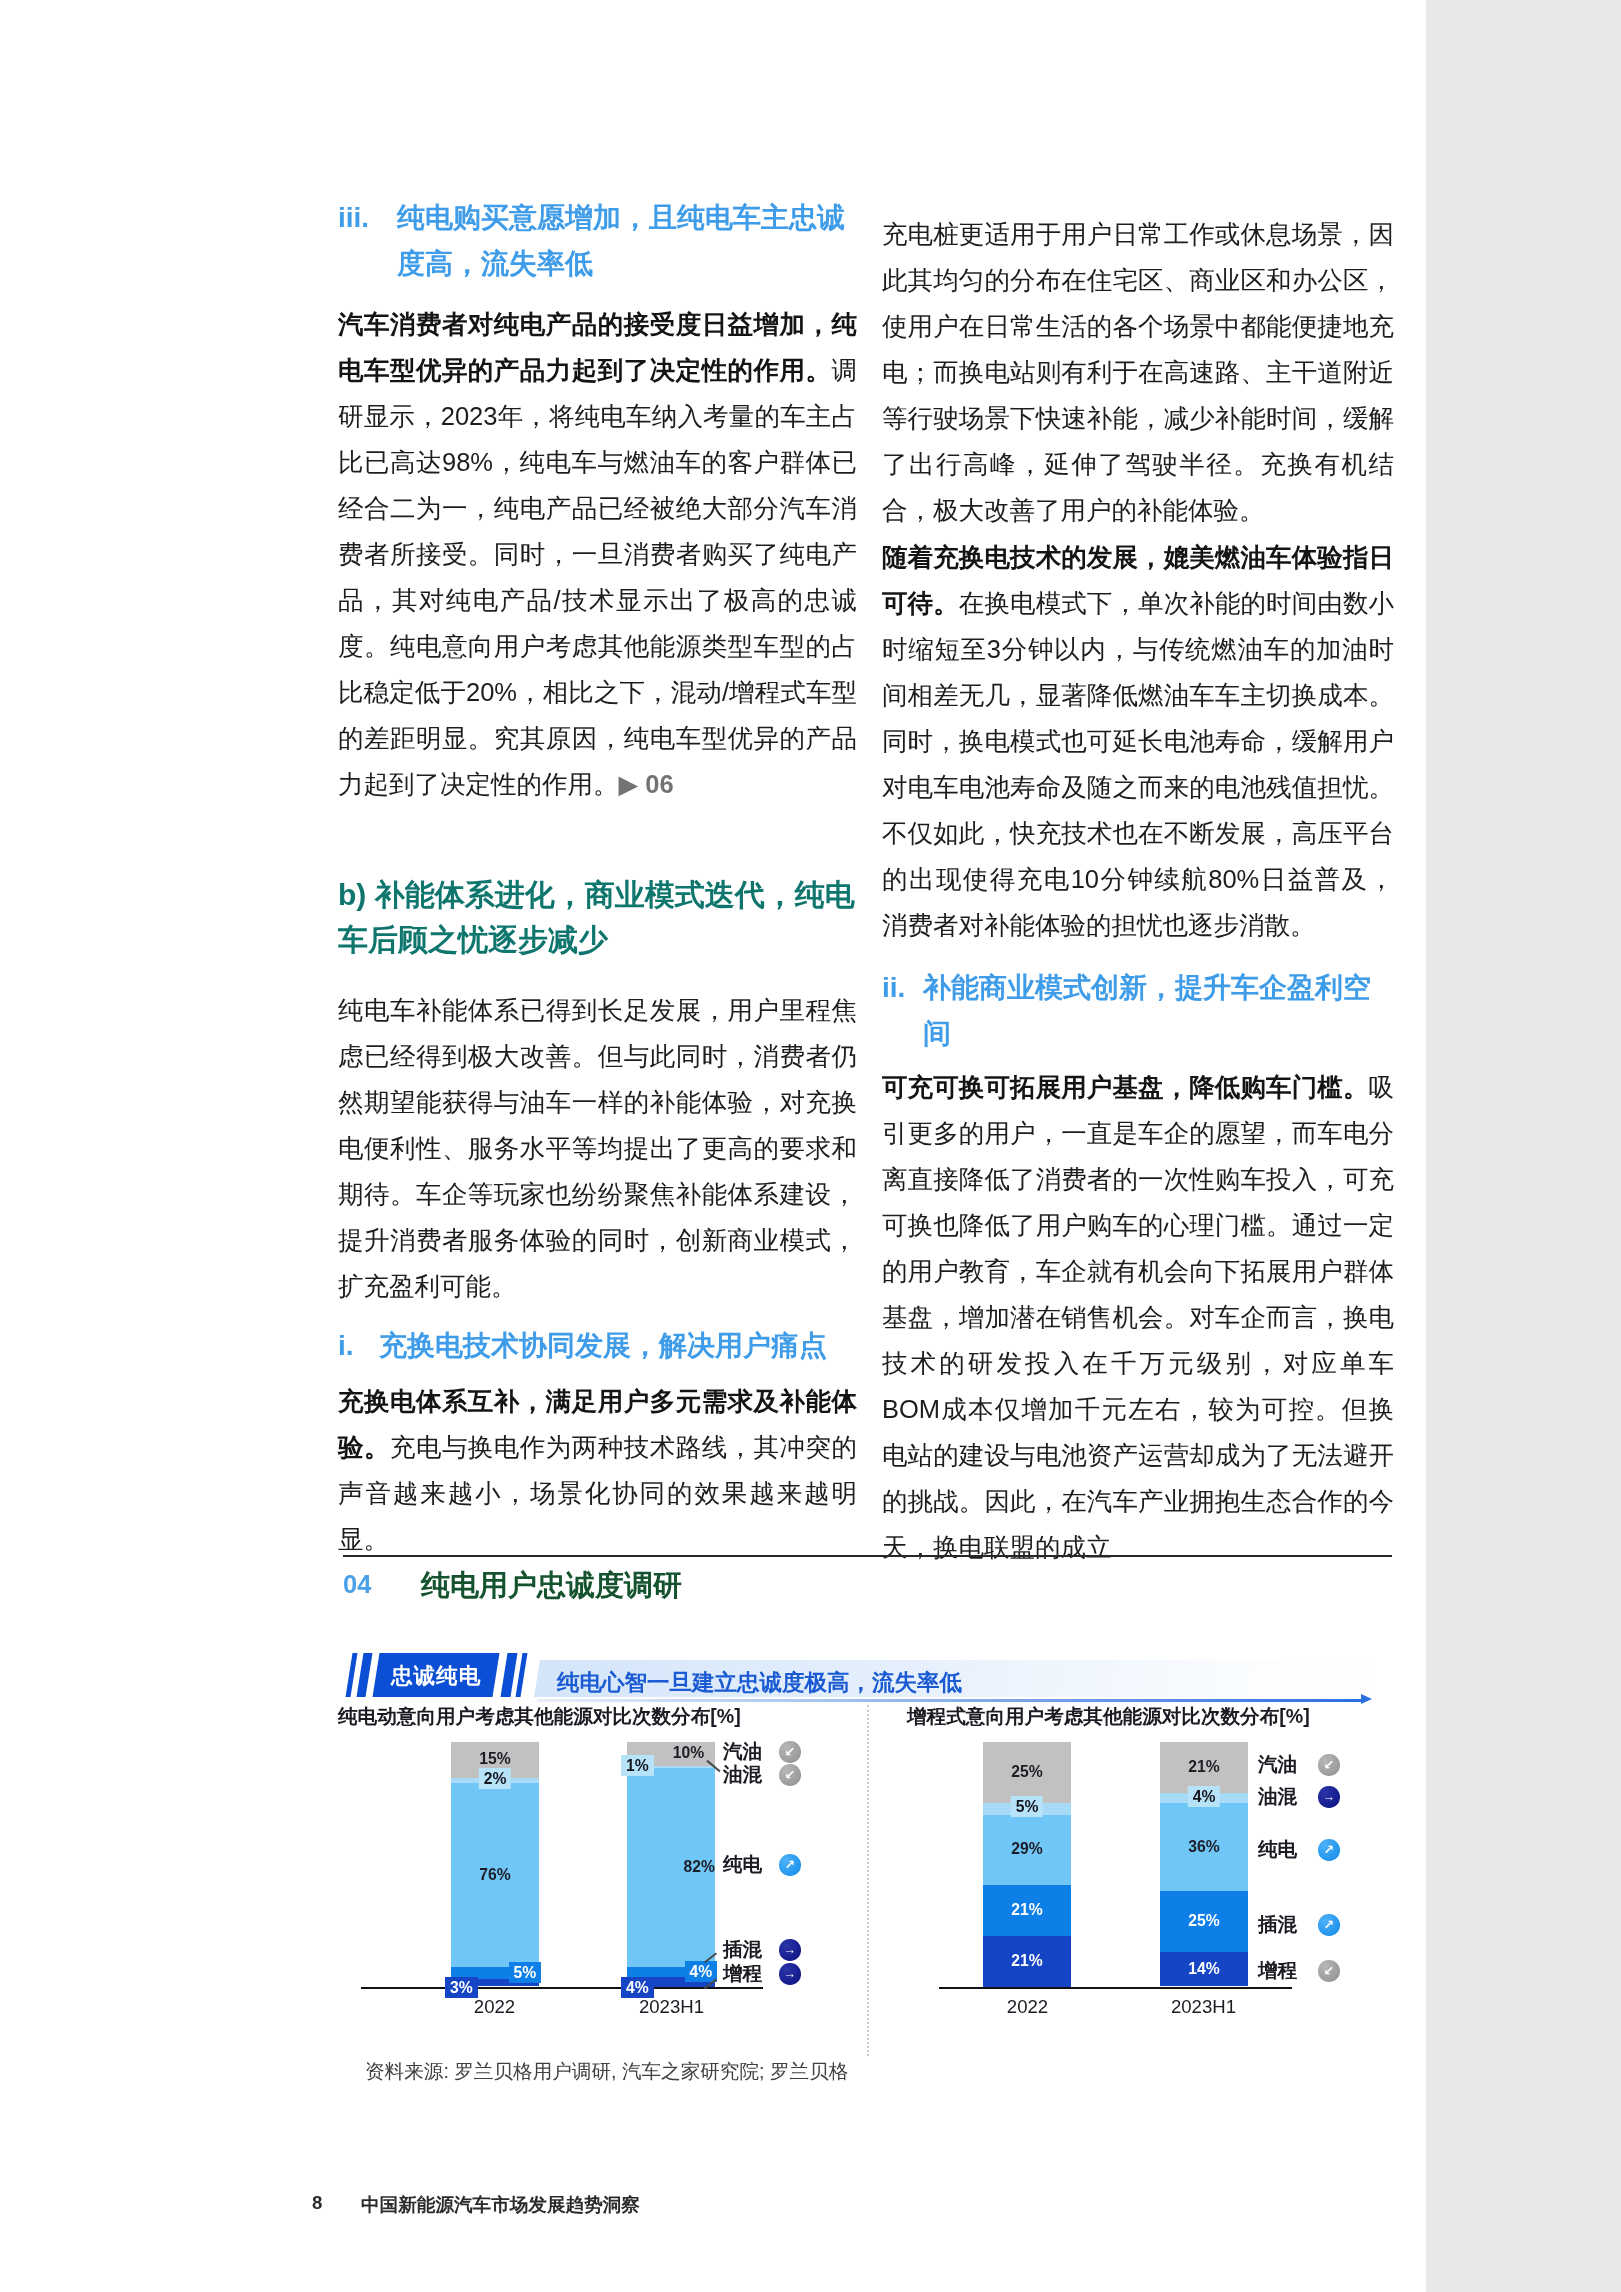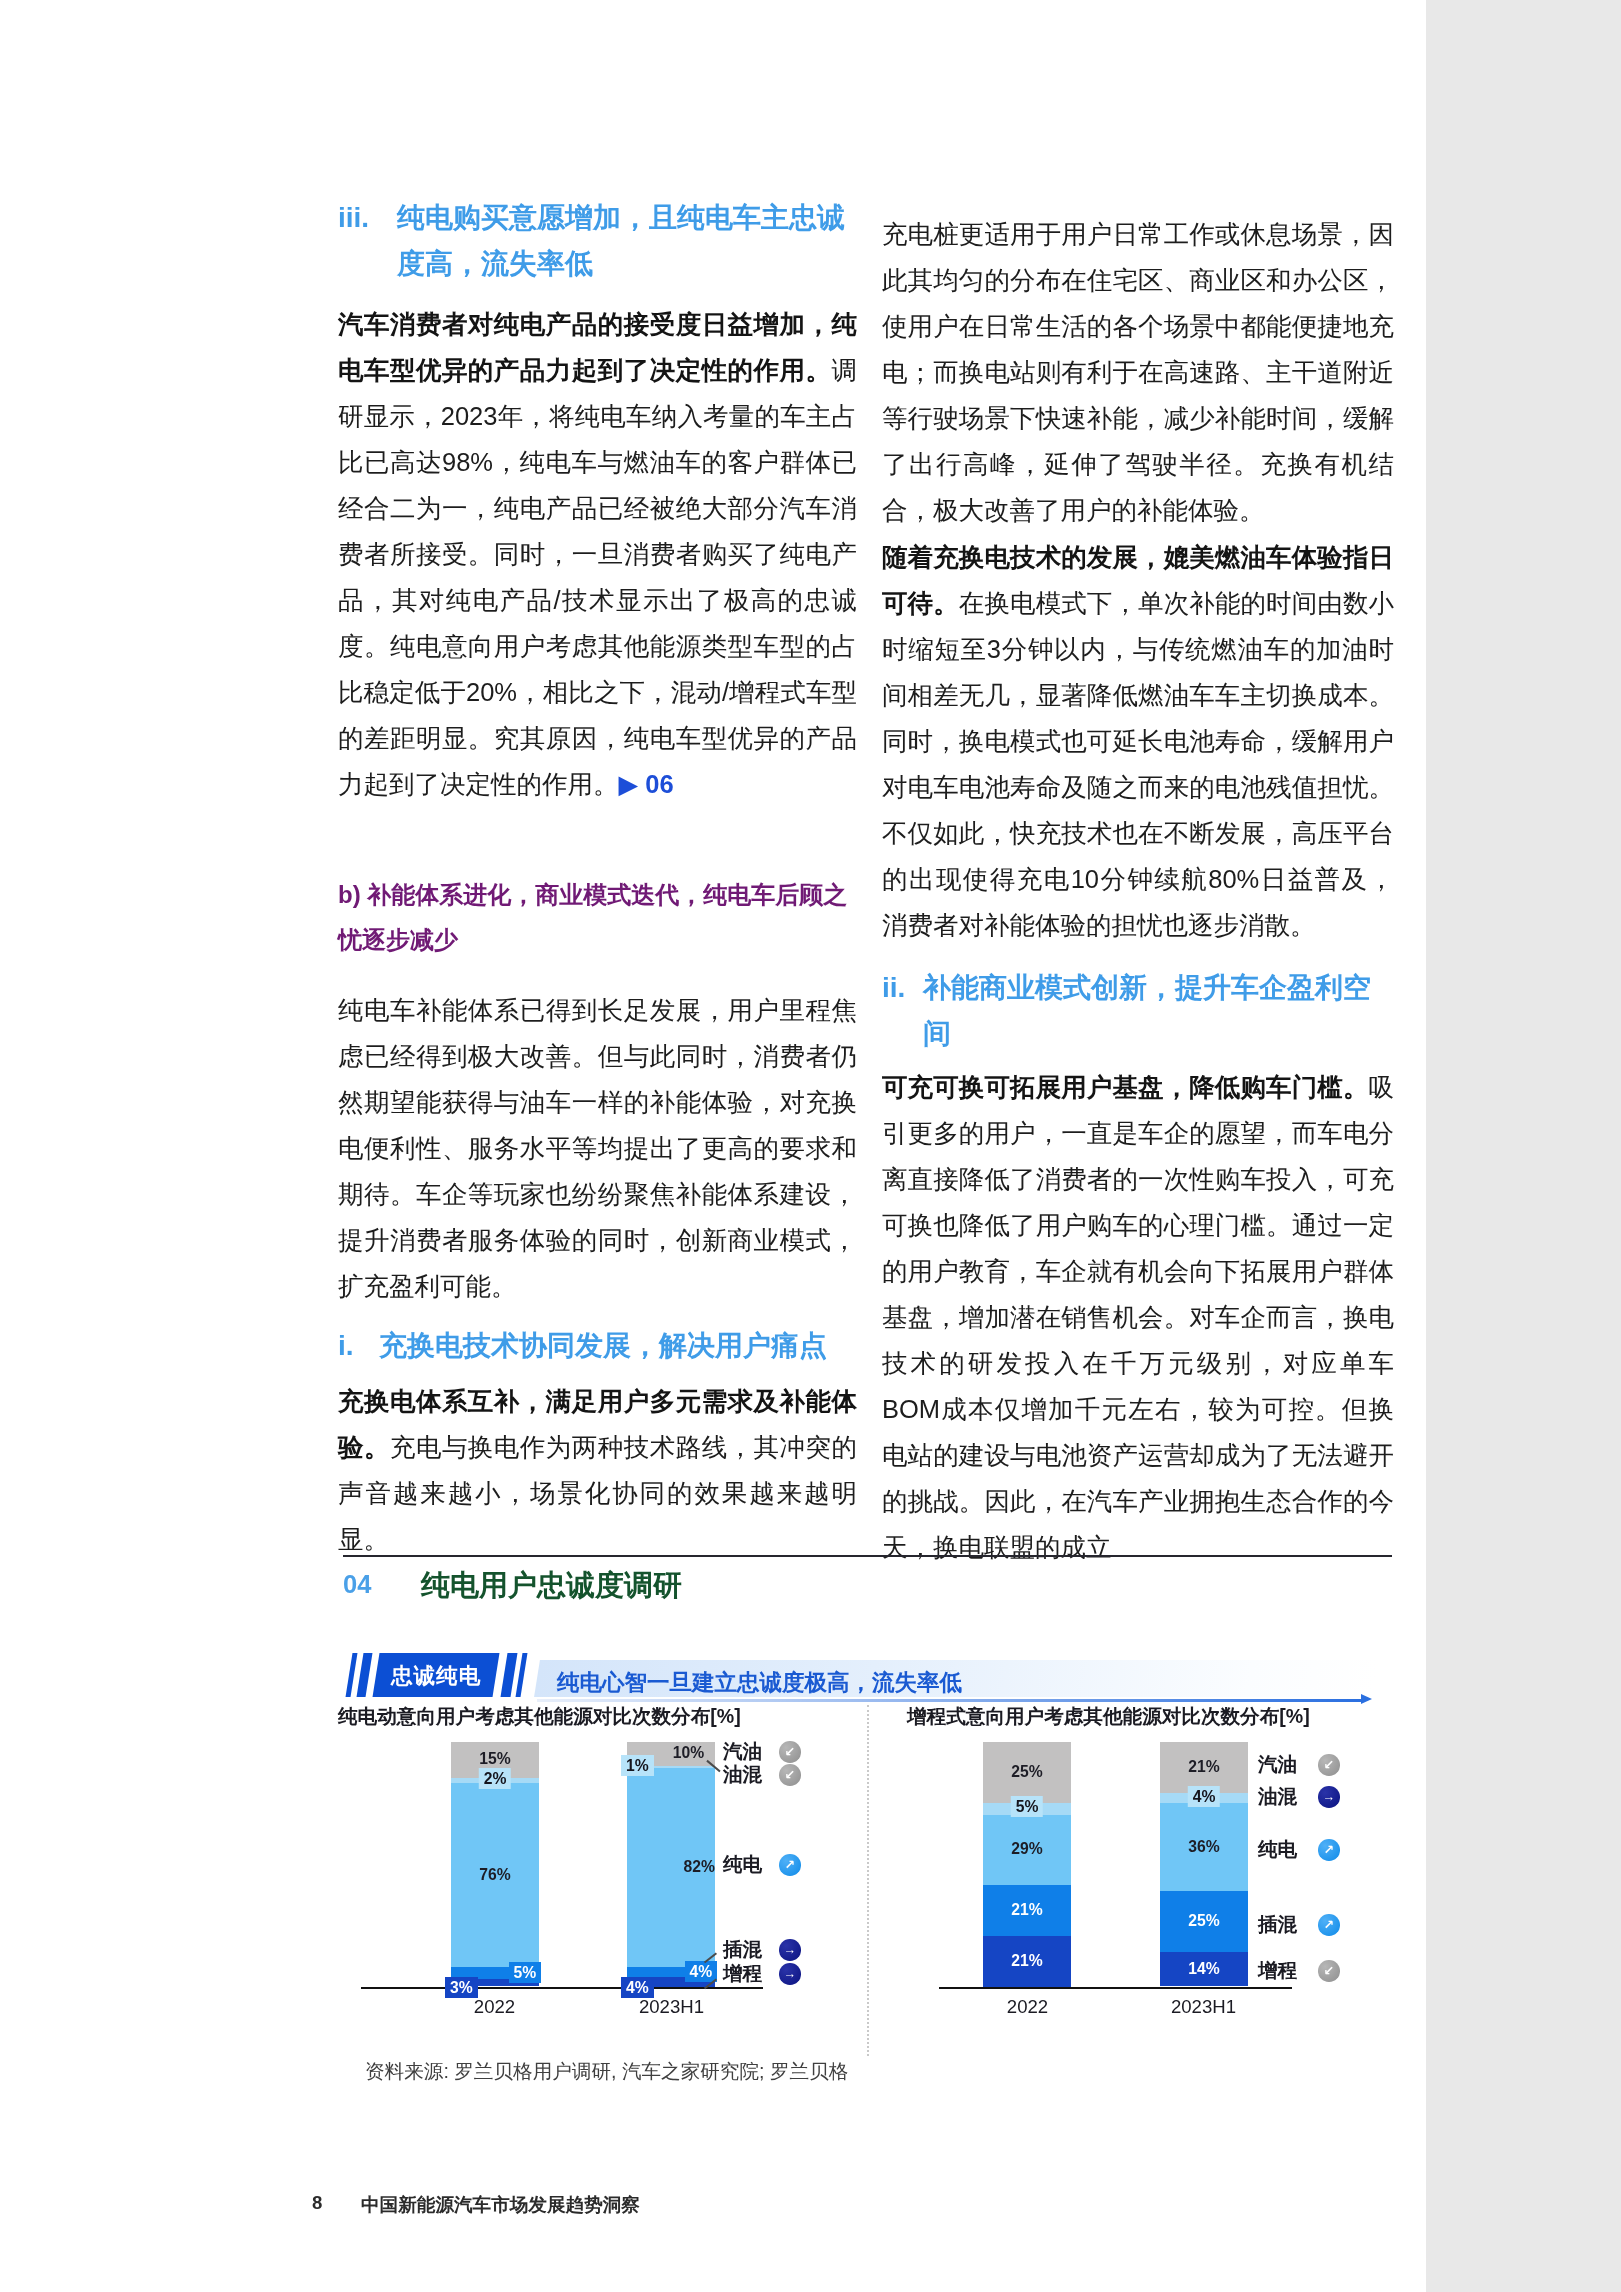--- a/index.html
+++ b/index.html
@@ -4,26 +4,26 @@
 <style>
   html,body{margin:0;padding:0;background:#e8e8e8;}
   .page{position:relative;width:1426px;height:2293px;background:#ffffff;
         font-family:"Liberation Sans","DejaVu Sans",sans-serif;overflow:hidden;}
   .abs{position:absolute;}
   
   .col{position:absolute;}
   .col p{font-size:25.5px;line-height:46px;color:#1d1d1d;text-align:justify;margin:0;}
   .col p strong{color:#141414;}
   .h-blue{color:#3f9ce8;font-weight:bold;font-size:28px;line-height:46px;margin:0;}
-  .h-navy{color:#701a75;font-weight:bold;font-size:24px;line-height:45px;margin:0;}
+  .h-navy{color:#0f766e;font-weight:bold;font-size:30px;line-height:45px;margin:0;}
   .hang{padding-left:59px;text-indent:-59px;}
   .hang .num{display:inline-block;width:59px;text-indent:0;}
   .hang-sm{padding-left:41px;text-indent:-41px;}
   .hang-sm .num{display:inline-block;width:41px;text-indent:0;}
-  .ref{color:#1d4ed8;font-weight:bold;white-space:nowrap;}
+  .ref{color:#737373;font-weight:bold;white-space:nowrap;}
   
   .fig-rule{left:343px;top:1555px;width:1049px;height:2px;background:#26262e;}
   .fig-num{left:343px;top:1570px;font-size:25.5px;font-weight:bold;color:#4aa0e8;}
   .fig-title{left:421px;top:1566px;font-size:29px;font-weight:bold;color:#14532d;}
   
   .slash{top:1653px;height:44px;background:#0c4fd4;transform:skewX(-9deg);}
   .tag-box{left:376px;top:1653px;width:120px;height:44px;background:#0c4fd4;
            transform:skewX(-9deg);display:flex;align-items:center;justify-content:center;}
   .tag-box span{transform:skewX(9deg);color:#fff;font-weight:bold;font-size:21.6px;letter-spacing:1px;}
   .strip{left:537px;top:1660px;width:839px;height:37px;transform:skewX(-9deg);

